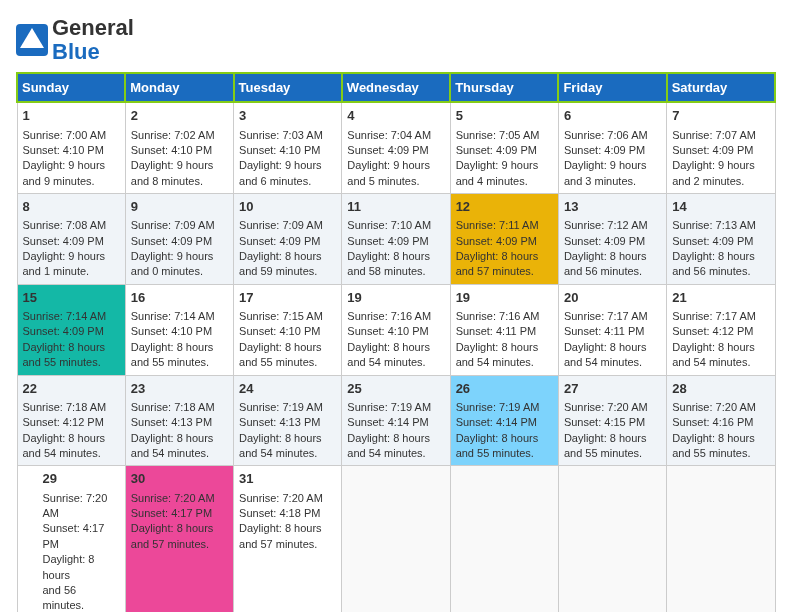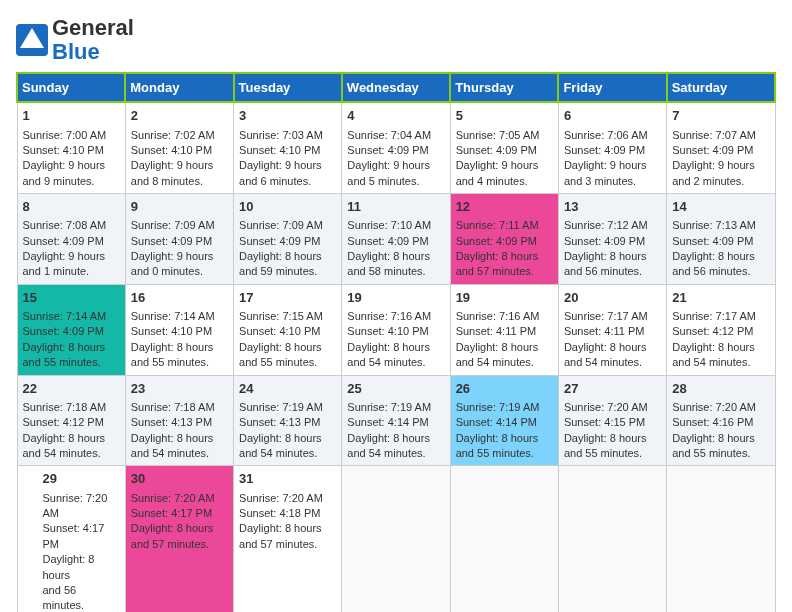--- a/index.html
+++ b/index.html
@@ -187,21 +187,21 @@
           <div>Daylight: 8 hours</div>
           <div>and 59 minutes.</div>
         </td>
         <td style="background: rgb(240, 244, 248);">
           <span class="day-number">11</span>
           <div>Sunrise: 7:10 AM</div>
           <div>Sunset: 4:09 PM</div>
           <div>Daylight: 8 hours</div>
           <div>and 58 minutes.</div>
         </td>
-        <td style="background: #ec4899;">
+        <td style="background: #eab308;">
           <span class="day-number">12</span>
           <div>Sunrise: 7:11 AM</div>
           <div>Sunset: 4:09 PM</div>
           <div>Daylight: 8 hours</div>
           <div>and 57 minutes.</div>
         </td>
         <td style="background: rgb(240, 244, 248);">
           <span class="day-number">13</span>
           <div>Sunrise: 7:12 AM</div>
           <div>Sunset: 4:09 PM</div>

